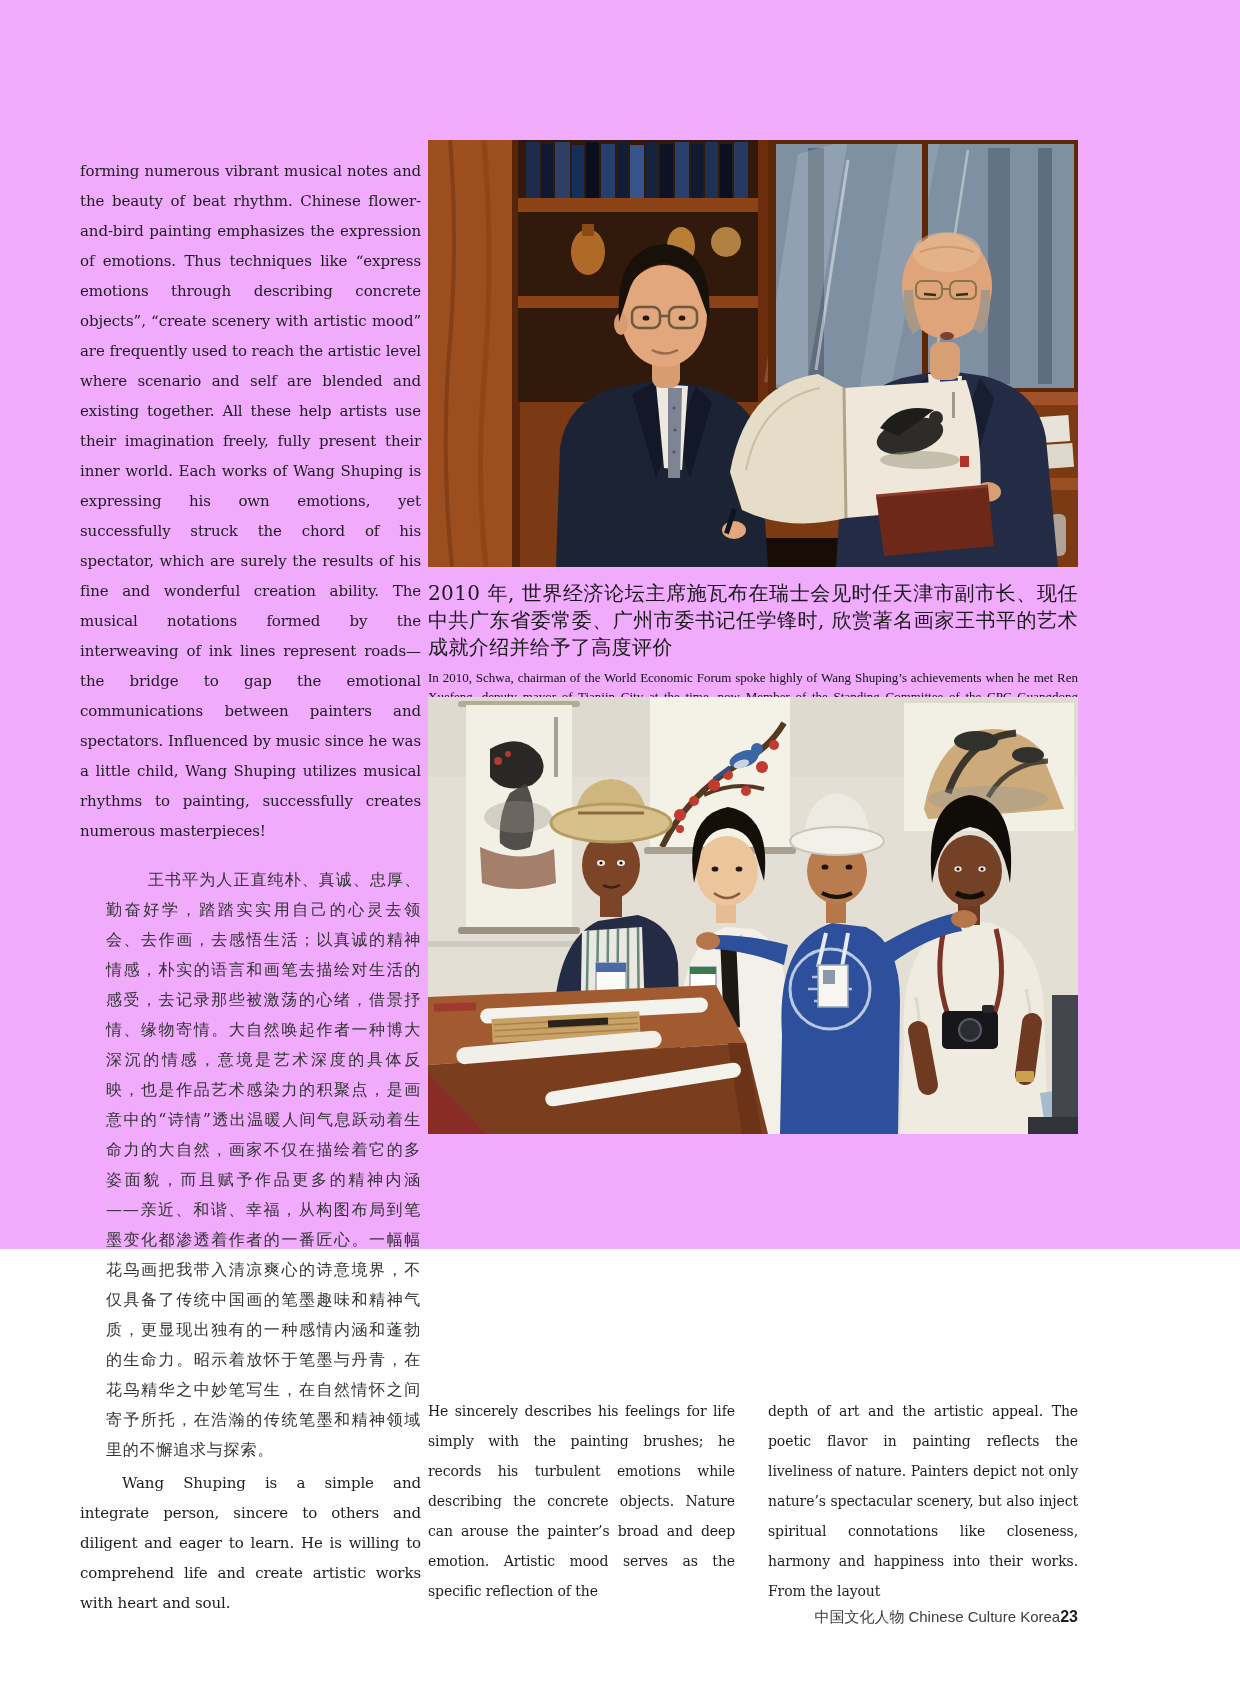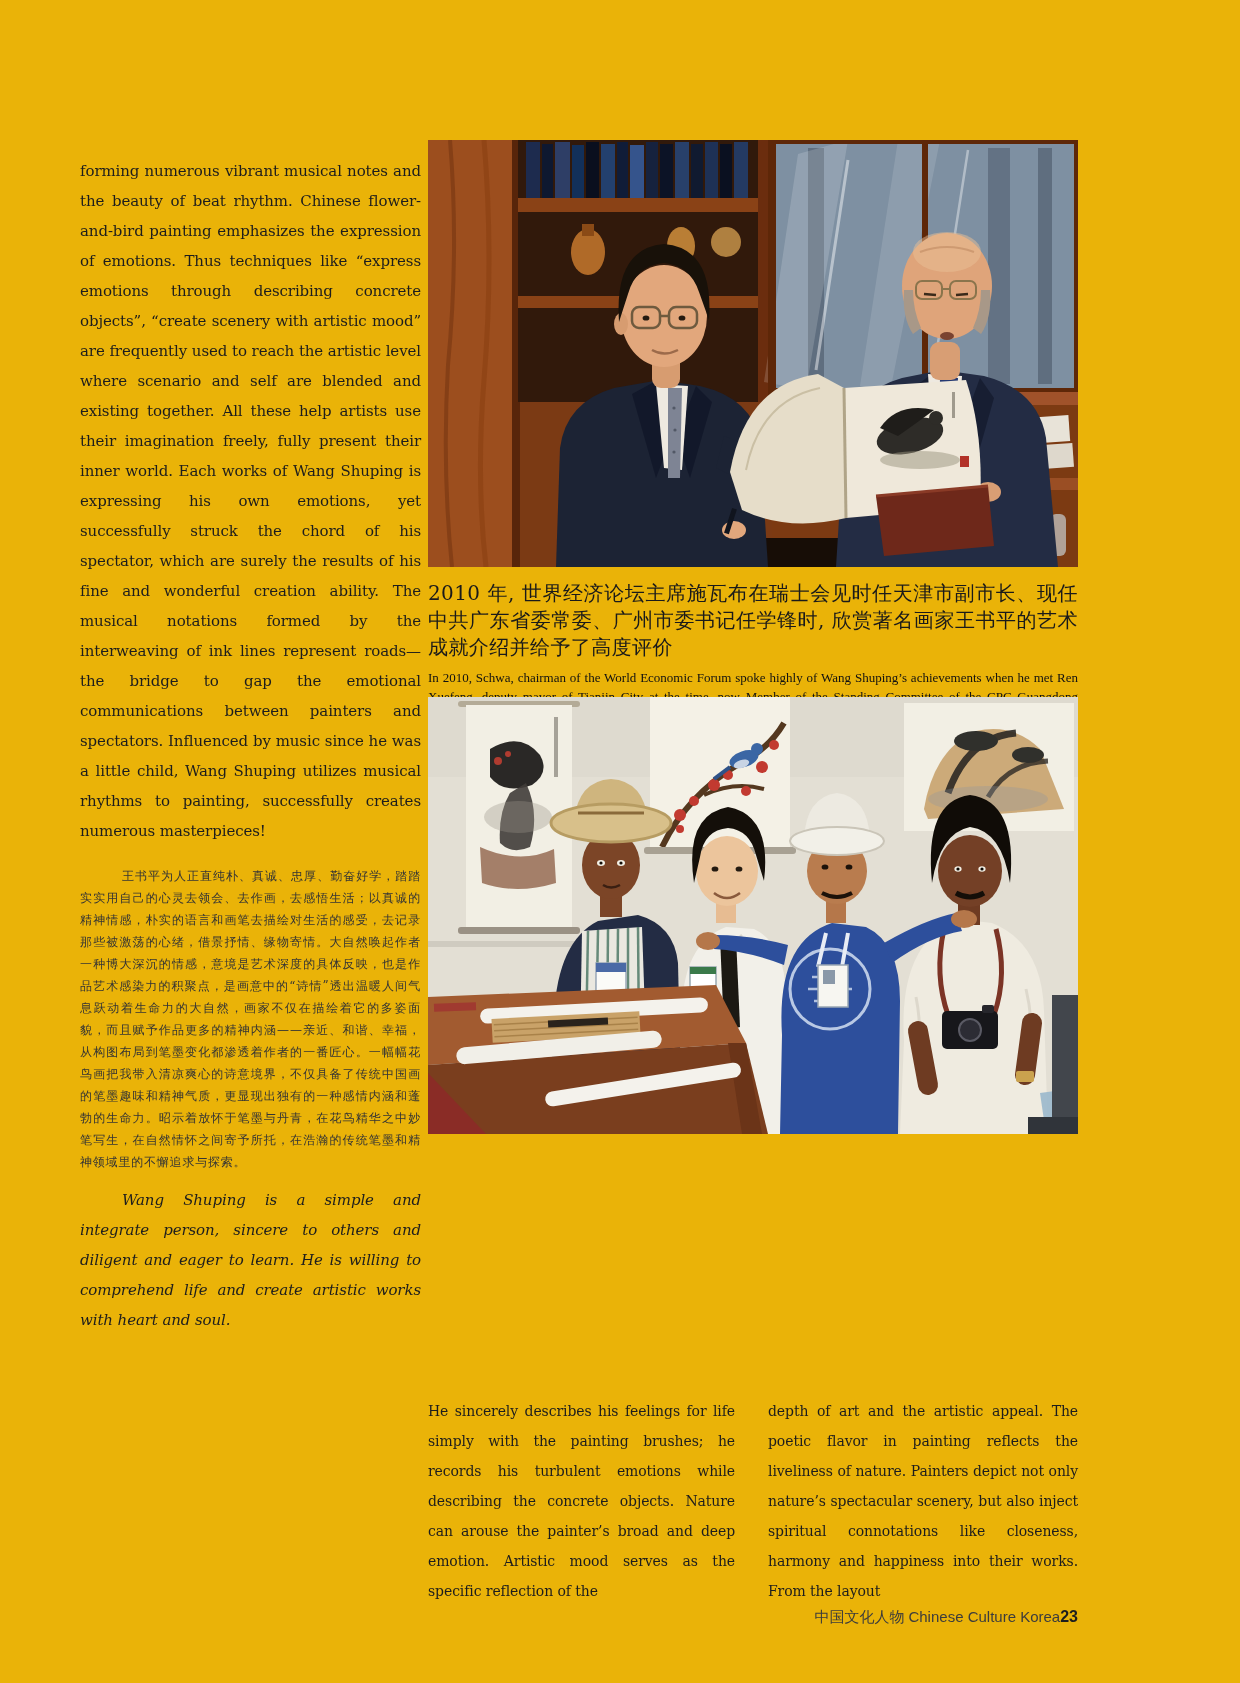--- a/index.html
+++ b/index.html
@@ -1,33 +1,33 @@
 <!DOCTYPE html>
 <html><head>
 <meta charset="utf-8">
 <style>
   * { margin:0; padding:0; box-sizing:border-box; }
   html,body { background:#ffffff; }
   body {
     width:1240px; height:1683px; position:relative; overflow:hidden;
     font-family:"DejaVu Serif", serif; color:#1c1c1c;
   }
-  .page { position:absolute; left:0; top:0; width:1240px; height:1683px; background:#eab308; }
+  .page { position:absolute; left:0; top:0; width:1240px; height:1249px; background:#f0abfc; }
 
   
   .col-left { position:absolute; left:80px; top:156px; width:341px; }
   .col-left p.en {
     font-size:15px; line-height:30px; text-align:justify;
     letter-spacing:-0.1px; color:#1d1d1d;
   }
   .col-left p.cn {
-    font-size:12px; line-height:22px; text-align:justify;
-    letter-spacing:0.8px; color:#343434; margin-top:19px; text-indent:42px;
-  }
-  .col-left p.en2 { margin-top:12px; text-indent:42px;font-style:italic; }
+    font-size:16px; line-height:30px; text-align:justify;
+    letter-spacing:0.8px; color:#343434; margin-top:19px; text-indent:42px;margin-left:26px;
+  }
+  .col-left p.en2 { margin-top:3px; text-indent:42px; }
 
   
   figure.photo { position:absolute; left:428px; width:650px; overflow:hidden; background:#d8d2c6; }
   #photo1 { top:140px; height:427px; }
   #photo2 { top:697px; height:437px; }
   figure.photo svg { display:block; width:100%; height:100%; }
 
   
   .caption { position:absolute; left:428px; width:650px; }
   #cap1 { top:580px; }

